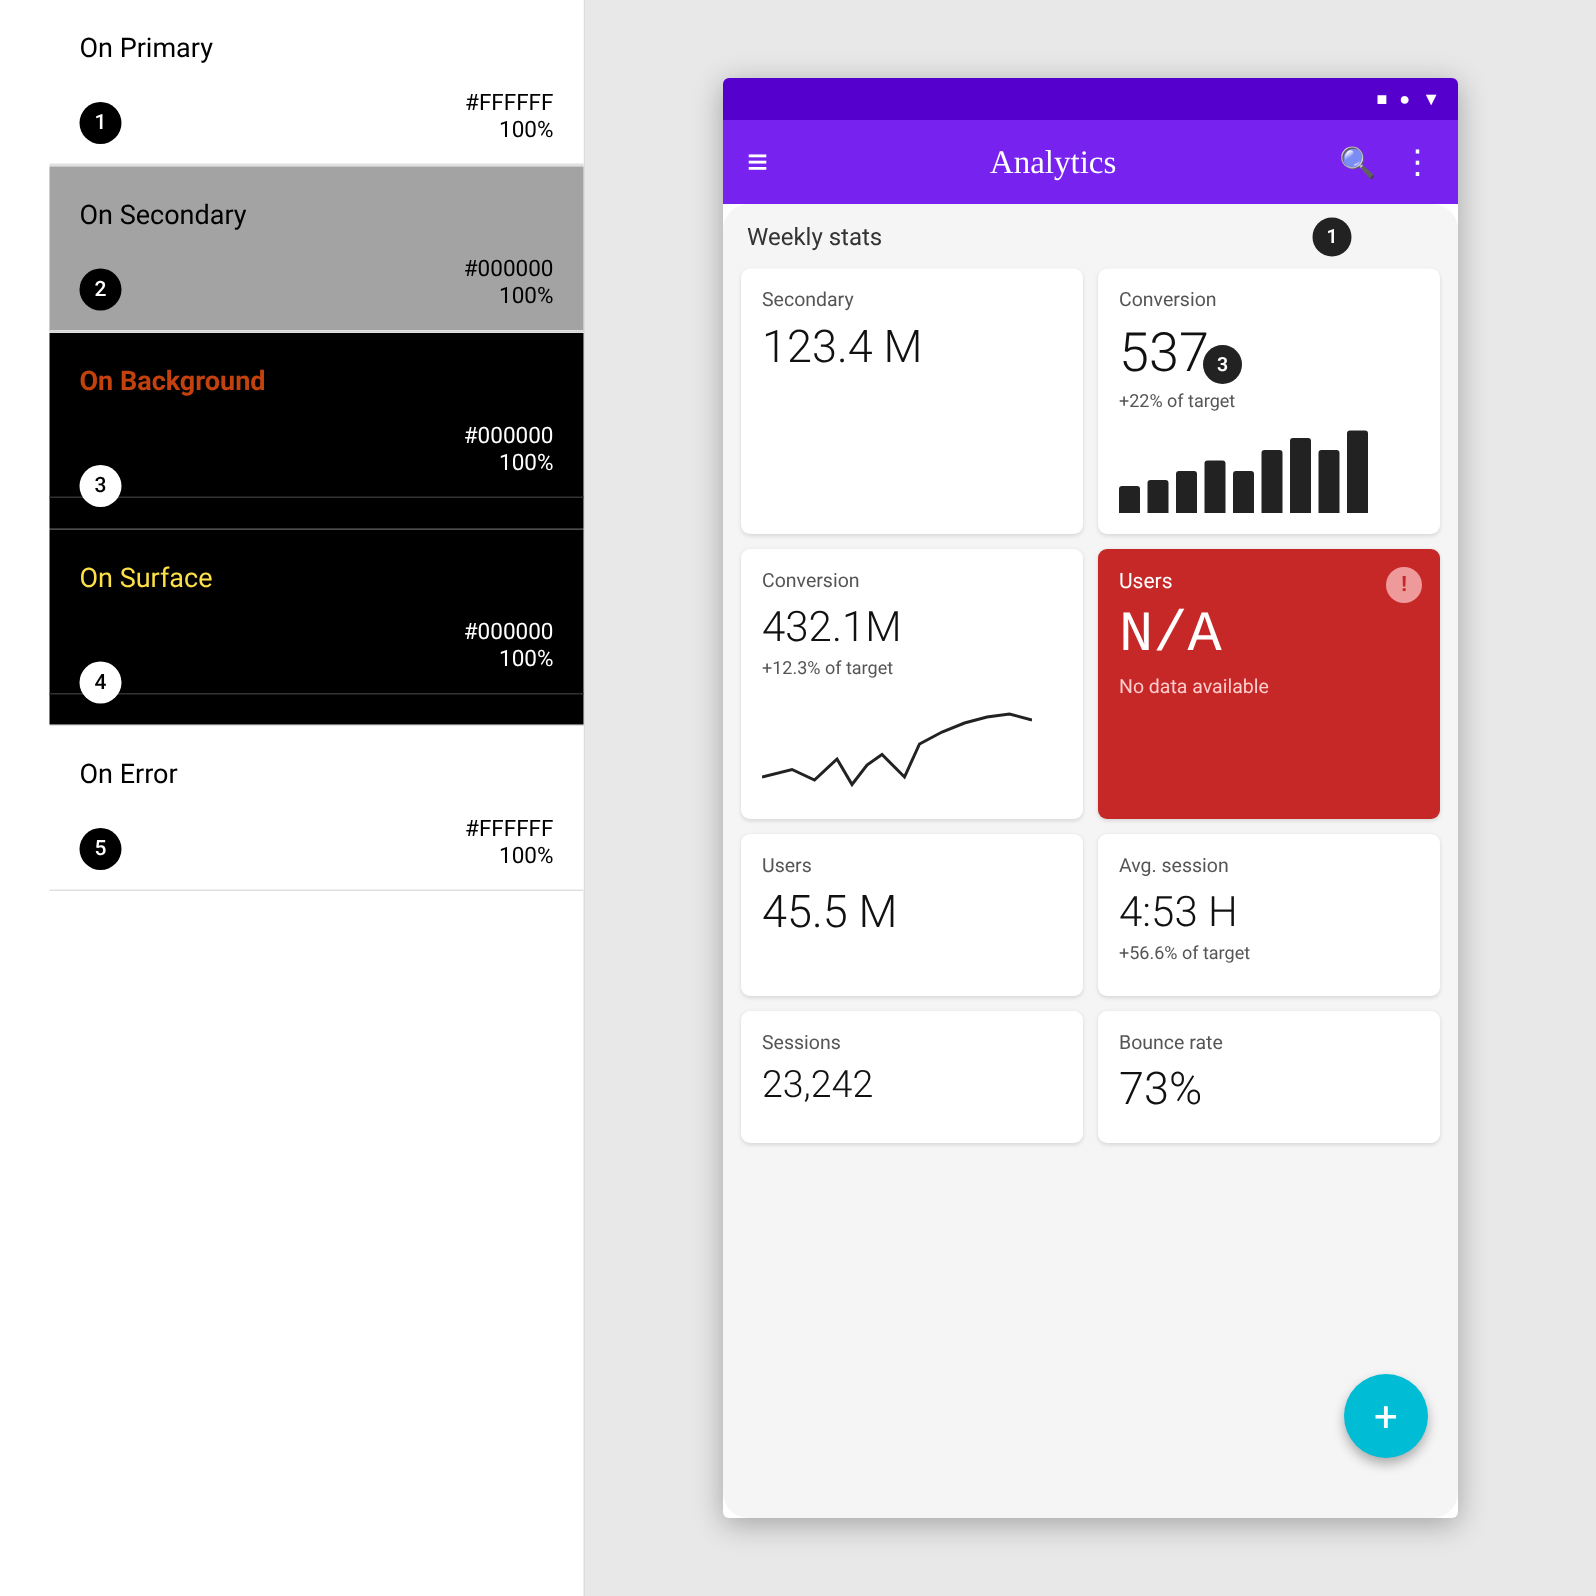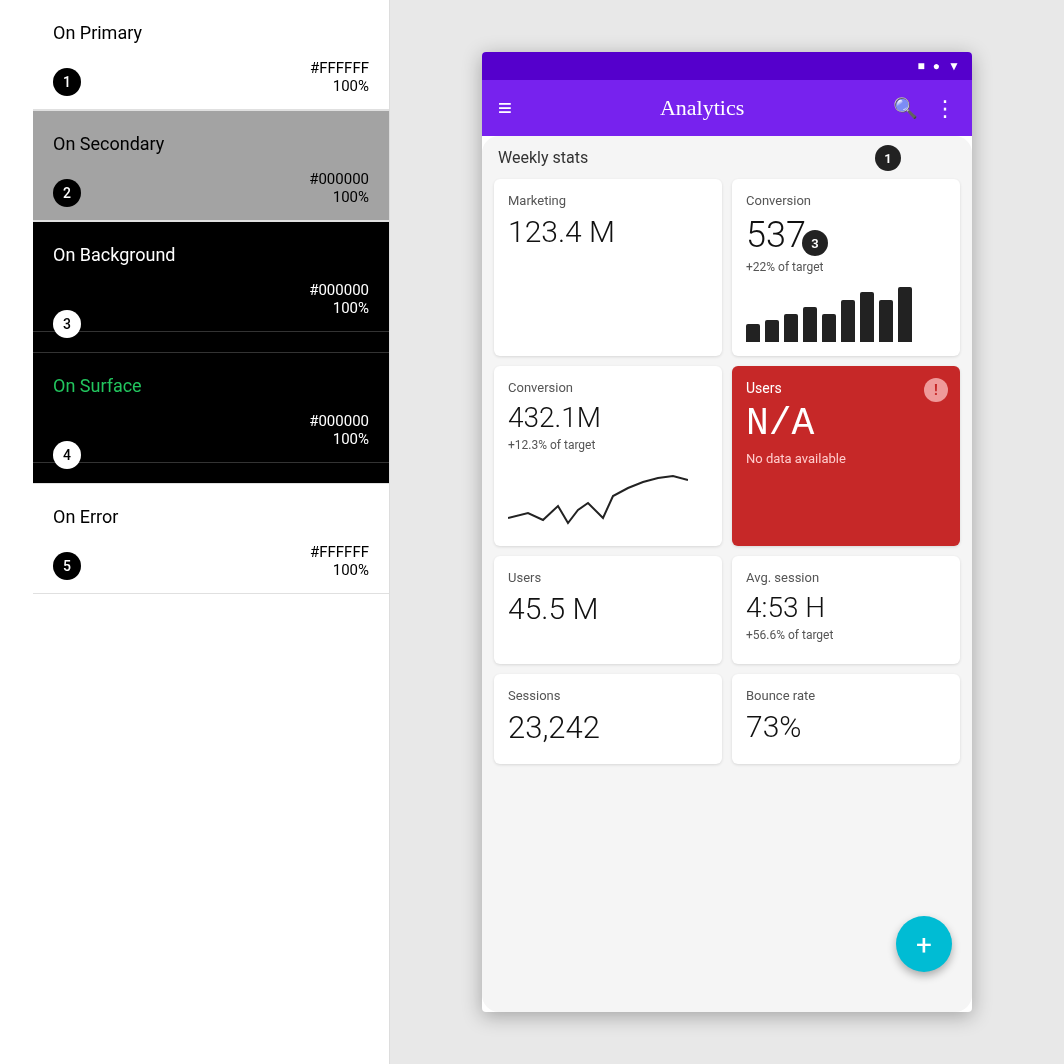--- a/index.html
+++ b/index.html
@@ -321,32 +321,32 @@
     <div class="color-row">
       <span class="color-hex">#000000</span>
       <span class="color-pct">100%</span>
     </div>
     <div class="section-number">2</div>
   </div>
 
   <hr class="divider">
 
   <div class="section-block section-on-background" style="background:#000;padding-bottom:20px;">
-    <div class="section-label" style="color:#ffffff;">On Background</div>
+    <div class="section-label" style="color:#c2410c;font-weight:bold;">On Background</div>
     <div class="color-row" style="border-bottom-color:#333;">
       <span class="color-hex" style="color:#fff;">#000000</span>
       <span class="color-pct" style="color:#fff;">100%</span>
     </div>
     <div class="section-number" style="background:#fff;color:#000;">3</div>
   </div>
 
   <hr class="divider" style="border-top-color:#333;">
 
   <div class="section-block section-on-surface" style="background:#000;padding-bottom:20px;">
-    <div class="section-label" style="color:#22c55e;">On Surface</div>
+    <div class="section-label" style="color:#fde047;">On Surface</div>
     <div class="color-row" style="border-bottom-color:#333;">
       <span class="color-hex" style="color:#fff;">#000000</span>
       <span class="color-pct" style="color:#fff;">100%</span>
     </div>
     <div class="section-number" style="background:#fff;color:#000;">4</div>
   </div>
 
   <hr class="divider">
 
   <div class="section-block section-on-error">
@@ -379,21 +379,21 @@
       <span class="app-bar-icon" style="font-size:20px;">🔍</span>
       <span class="app-bar-icon" style="font-size:22px;letter-spacing:0;">⋮</span>
     </div>
 
     <div class="content-area">
       <div class="section-title">Weekly stats</div>
 
       <div class="cards-grid">
 
         <div class="card">
-          <div class="card-label">Marketing</div>
+          <div class="card-label">Secondary</div>
           <div class="card-value">123.4 M</div>
         </div>
 
         <div class="card">
           <div class="card-label">Conversion</div>
           <div class="card-value" style="font-size:36px;">537</div>
           <div class="card-sub">+22% of target</div>
           <div class="bar-chart">
             <div class="bar" style="width:14px;height:18px;"></div>
             <div class="bar" style="width:14px;height:22px;"></div>
@@ -429,21 +429,21 @@
         </div>
 
         <div class="card">
           <div class="card-label">Avg. session</div>
           <div class="card-value" style="font-size:28px;">4:53 H</div>
           <div class="card-sub">+56.6% of target</div>
         </div>
 
         <div class="card">
           <div class="card-label">Sessions</div>
-          <div class="card-value" style="font-size:31px;">23,242</div>
+          <div class="card-value" style="font-size:25px;">23,242</div>
         </div>
 
         <div class="card">
           <div class="card-label">Bounce rate</div>
           <div class="card-value" style="font-size:30px;">73%</div>
         </div>
 
       </div>
     </div>
 

